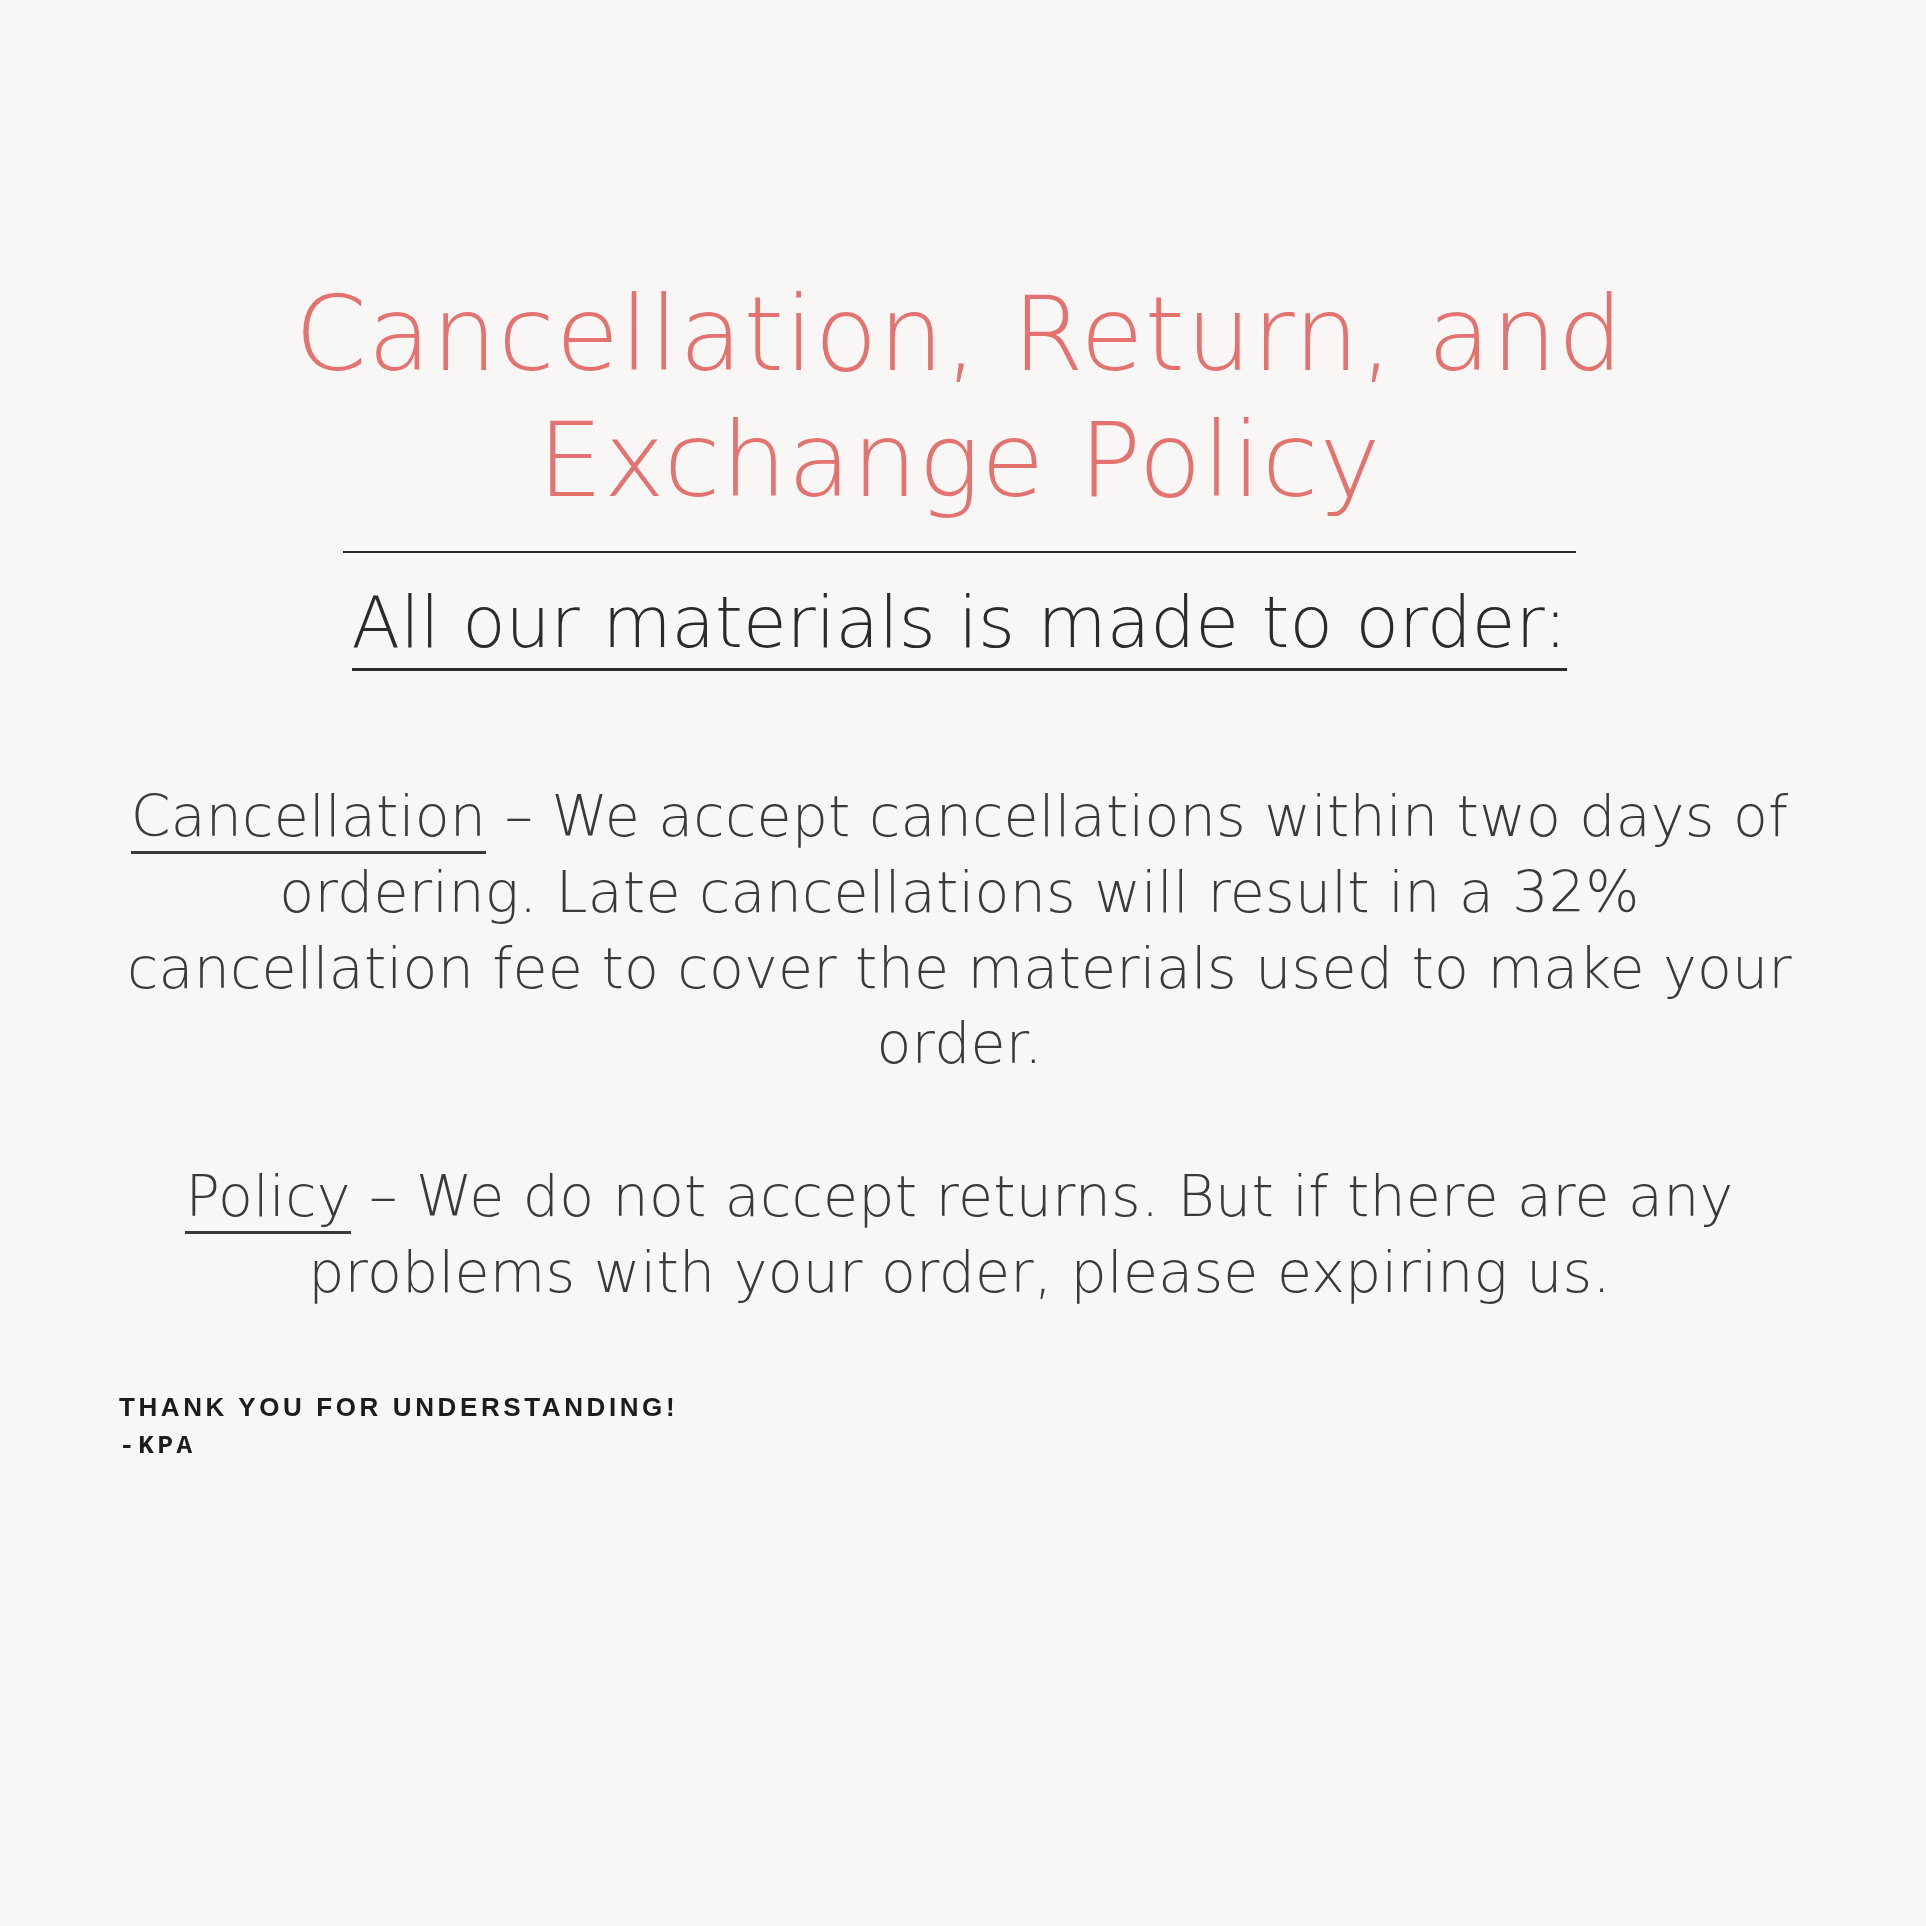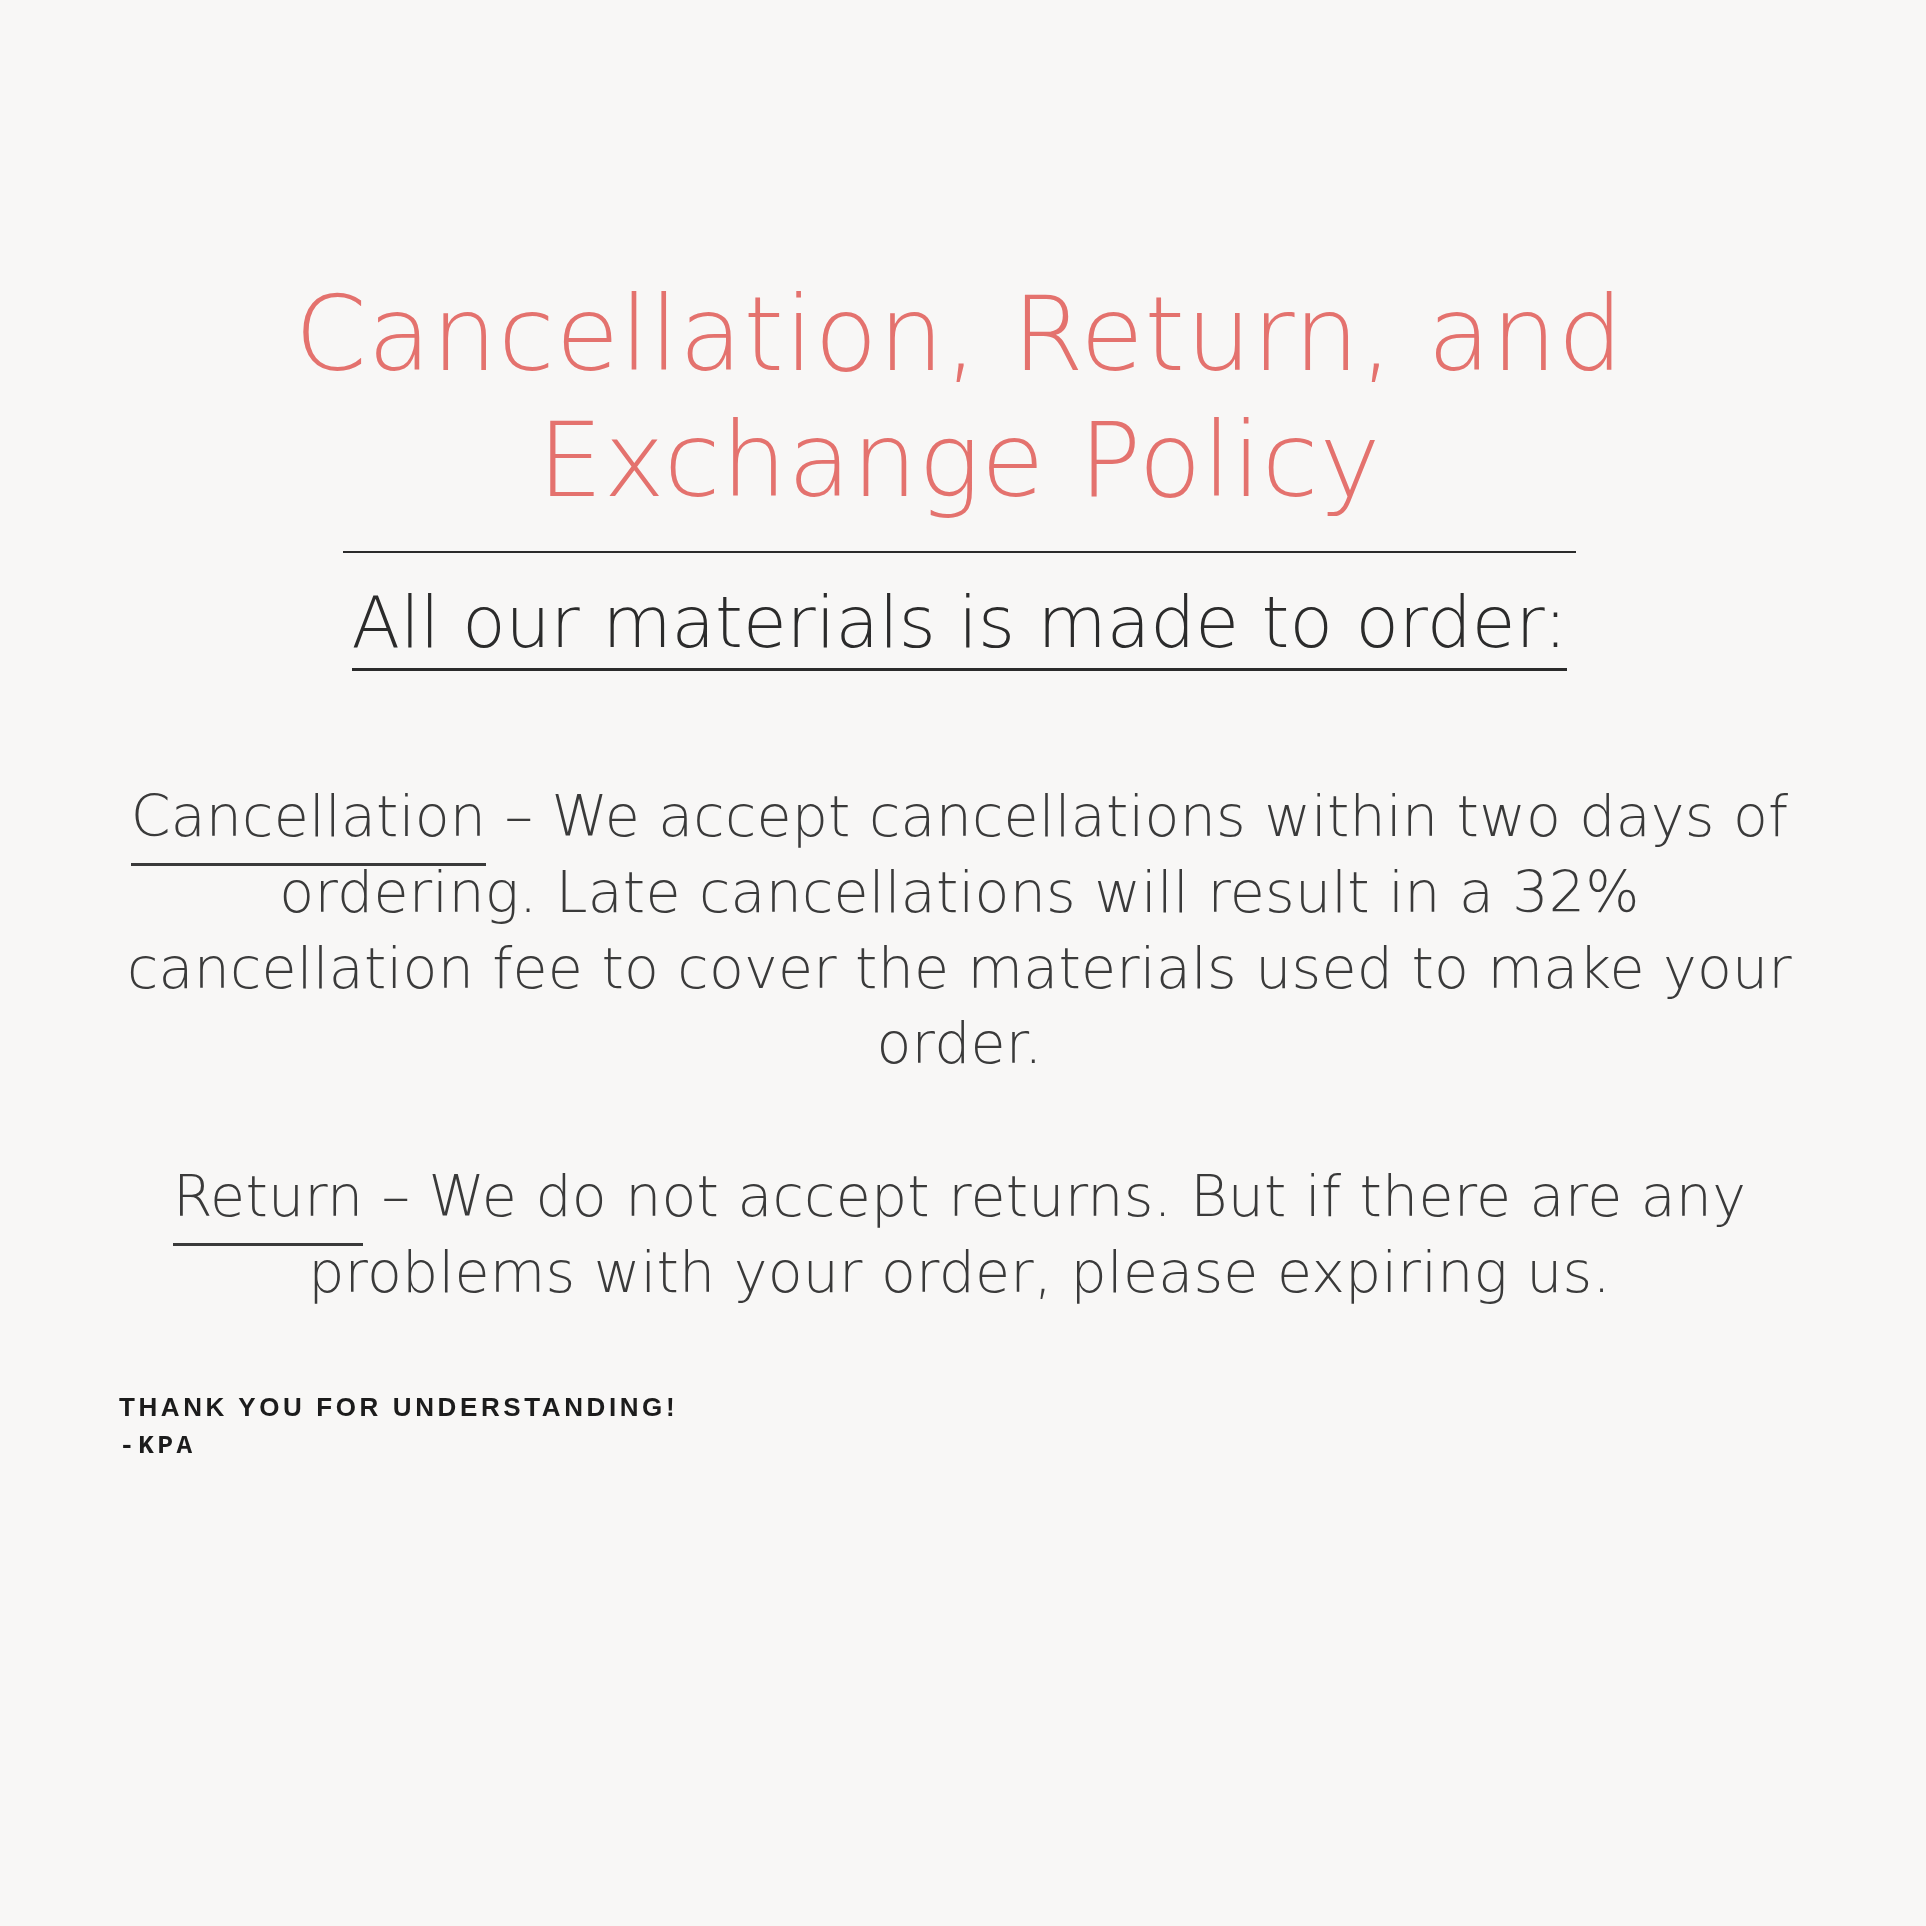--- a/index.html
+++ b/index.html
@@ -67,21 +67,21 @@
     font-family: "DejaVu Sans", sans-serif;
     font-weight: 300;
     font-size: 57px;
     line-height: 1.33;
     margin: 0 auto 77px auto;
     max-width: 1723px;
     letter-spacing: 0.2px;
   }
   .para .lead {
     border-bottom: 3px solid #3a3a3a;
-    padding-bottom: 14px;
+    padding-bottom: 2px;
   }
   .footer {
     margin-top: 14px;
   }
   .footer .thanks {
     font-family: "Liberation Sans", sans-serif;
     font-size: 26px;
     font-weight: 700;
     letter-spacing: 3.6px;
     color: #1c1c1c;
@@ -110,21 +110,21 @@
       <span class="u">All our materials is made to order:</span>
     </h2>
 
     <div class="sections">
 
       <p class="para">
         <span class="lead">Cancellation</span><span> – We accept cancellations within two days of ordering. Late cancellations will result in a 32% cancellation fee to cover the materials used to make your order.</span>
       </p>
 
       <p class="para">
-        <span class="lead">Return</span><span> – We do not accept returns. But if there are any problems with your order, please expiring us.</span>
+        <span class="lead">Policy</span><span> – We do not accept returns. But if there are any problems with your order, please expiring us.</span>
       </p>
 
 
     </div>
 
     <div class="footer">
       <div class="thanks">THANK YOU FOR UNDERSTANDING!</div>
       <div class="sign">-KPA</div>
     </div>
 

